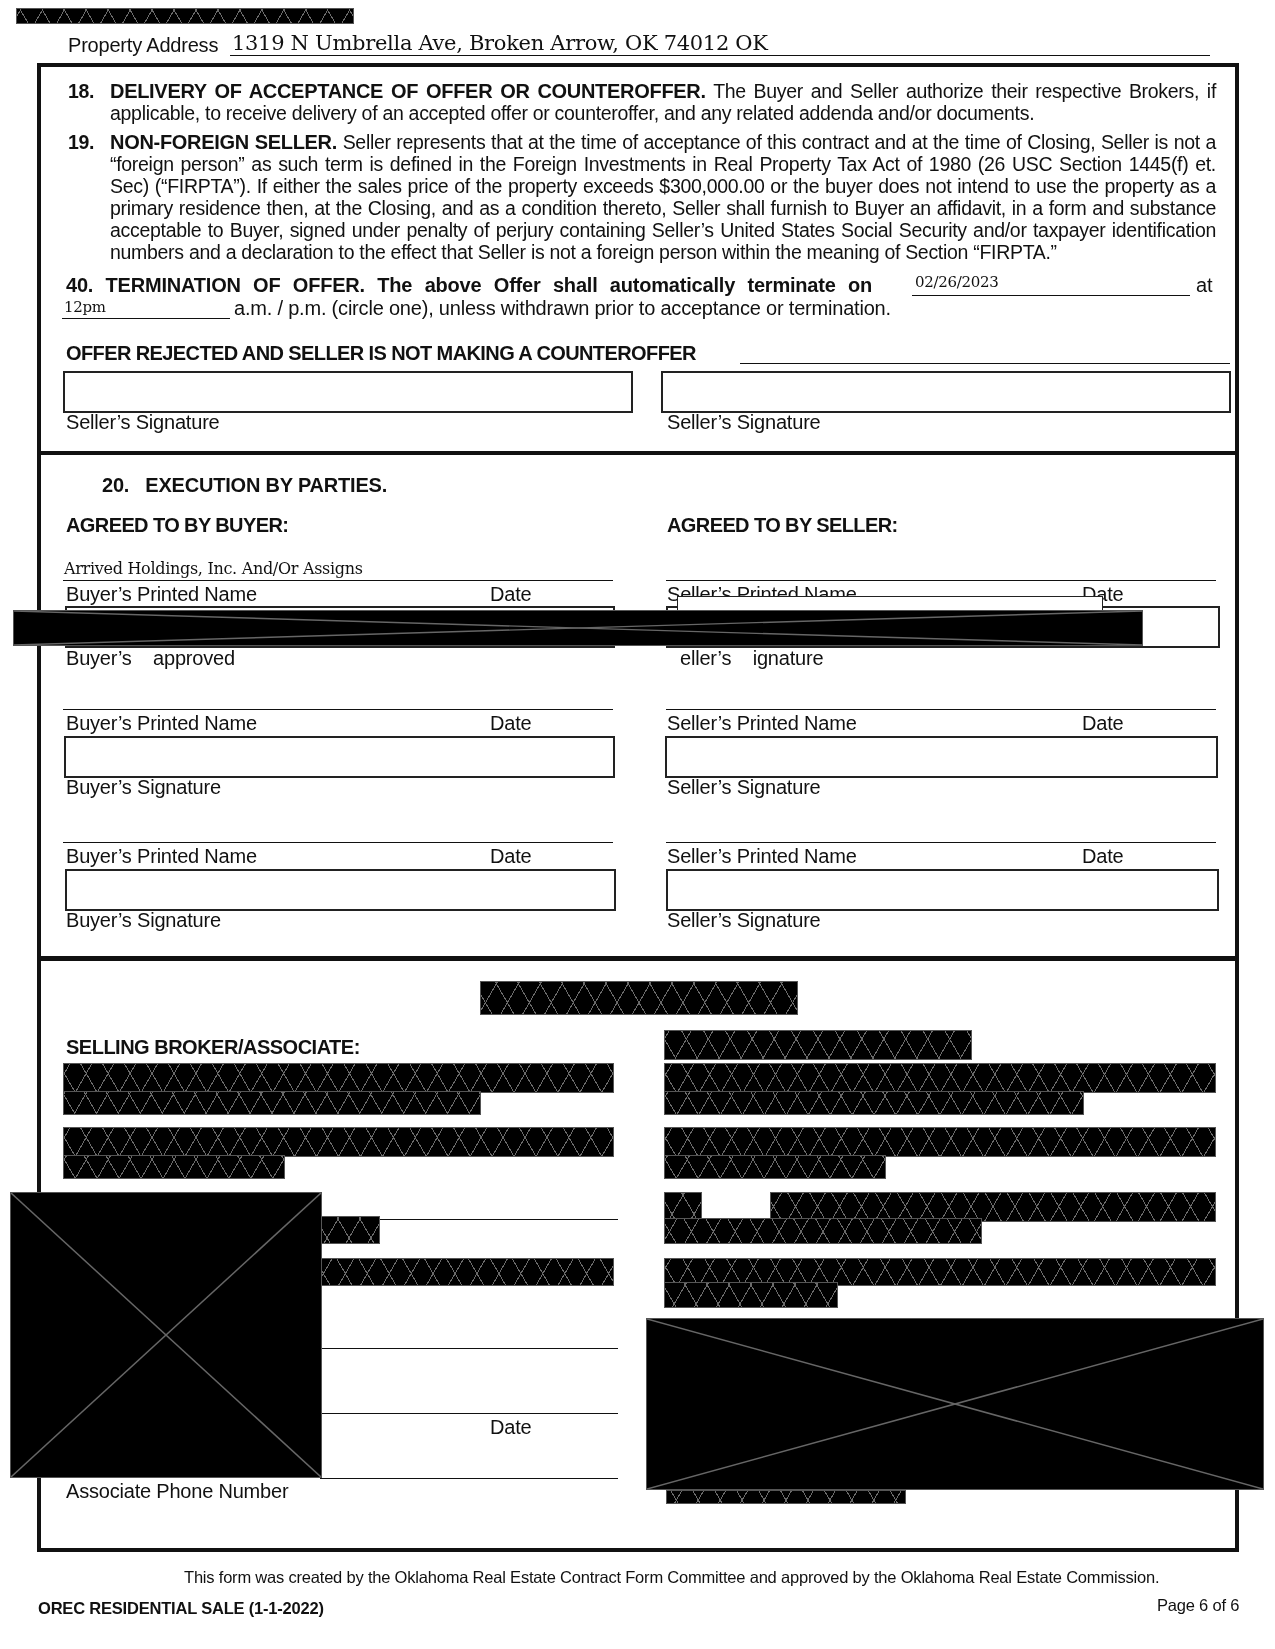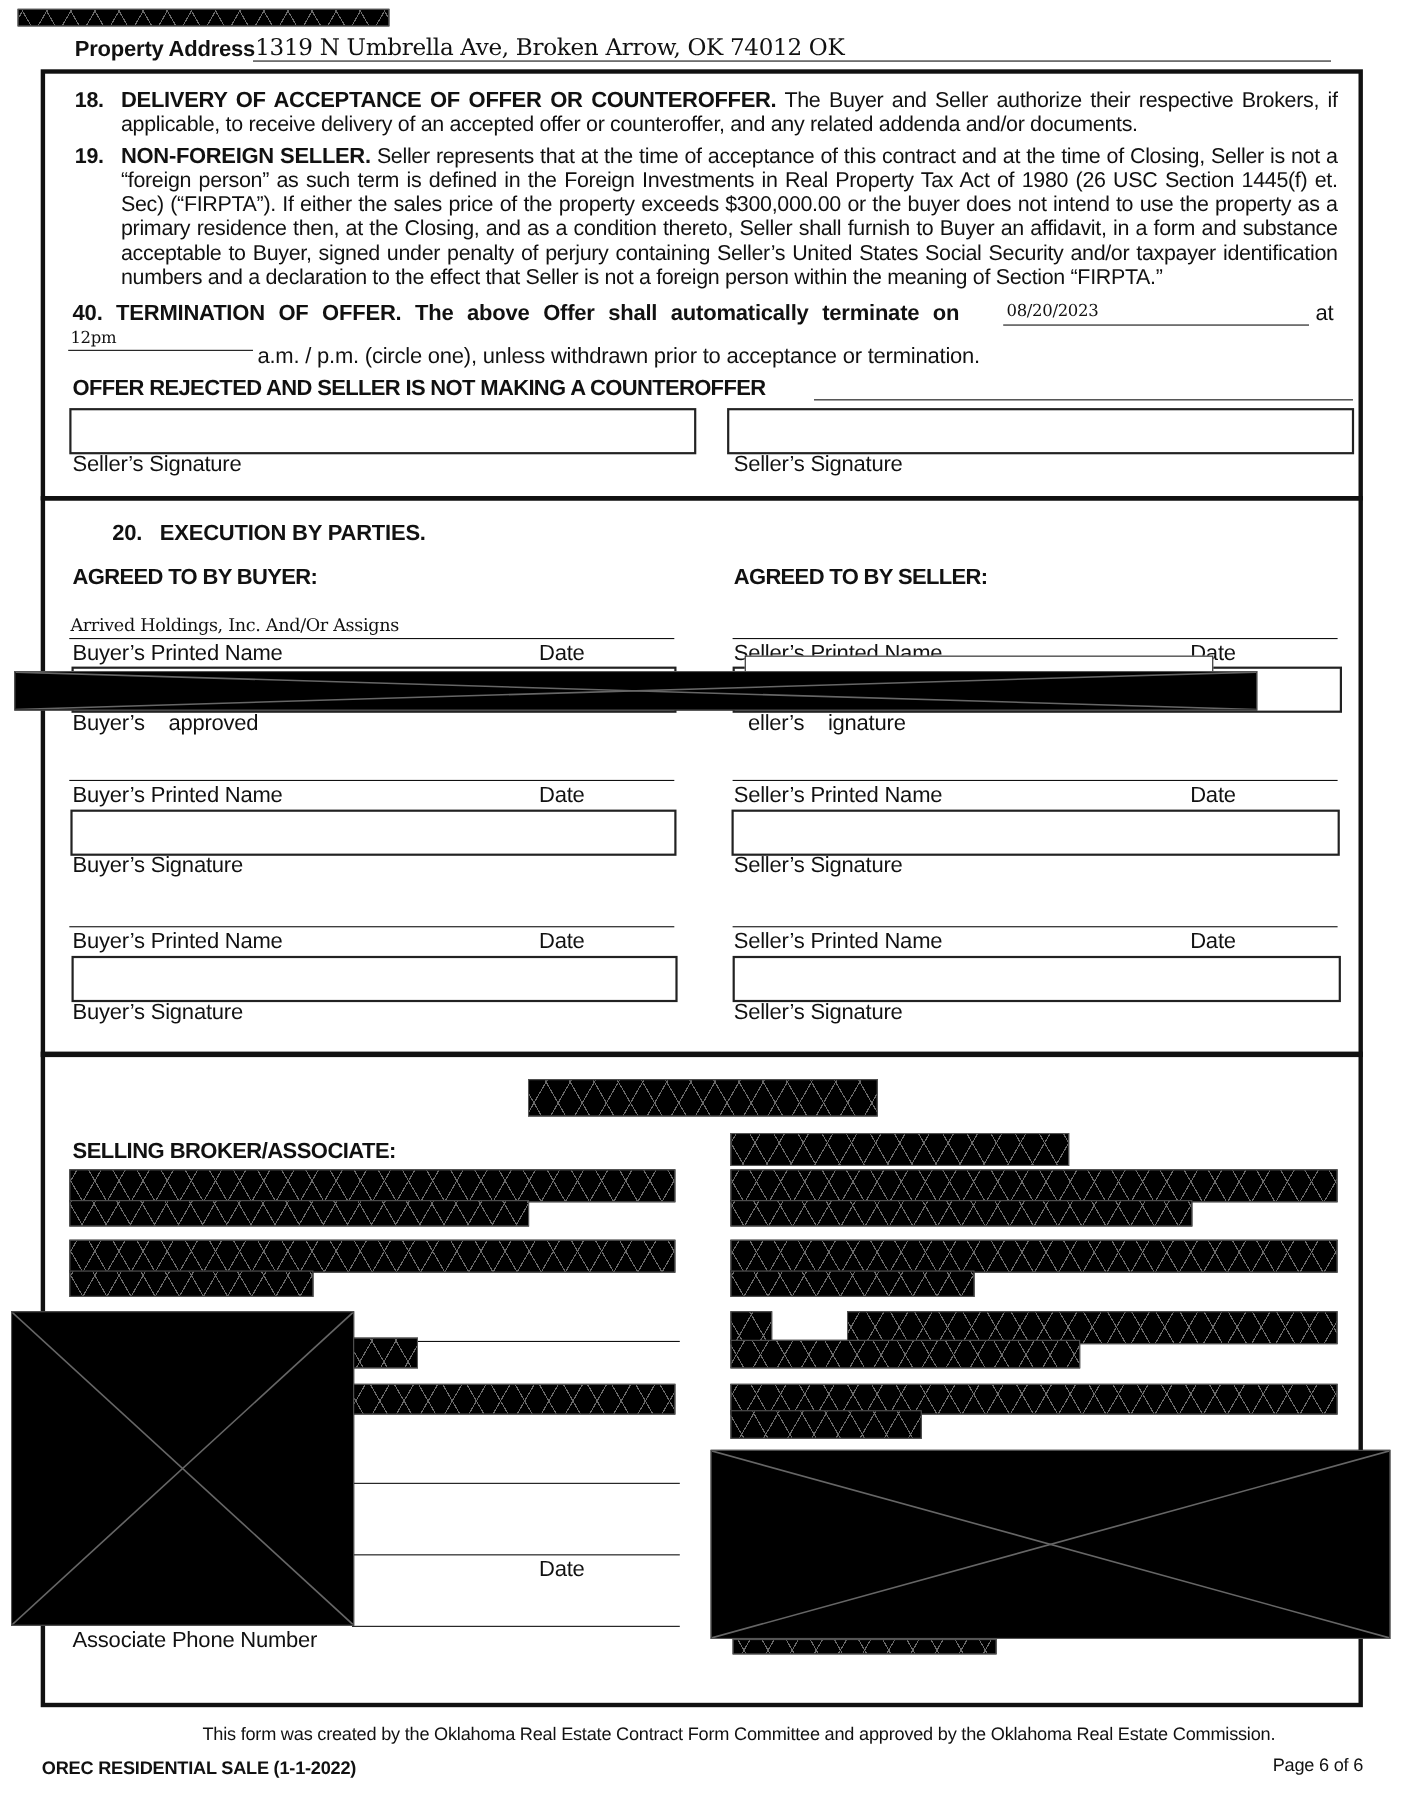--- a/index.html
+++ b/index.html
@@ -26,46 +26,46 @@
   .bold { font-weight: bold; }
   .para { position: absolute; font-size: 19.5px; line-height: 22px; letter-spacing: -0.3px; text-align: justify; }
   .para .num { position: absolute; left: -42px; font-weight: bold; }
   .fill { font-family: "DejaVu Serif", "Liberation Serif", serif; font-size: 16px; letter-spacing: -0.3px; }
 </style>
 </head>
 <body>
 
 <div class="redact" style="left:16px; top:8px; width:338px; height:16px;"></div>
 
-<div class="txt" style="left:68px; top:34px; font-size:20px;font-weight:bold;">Property Address</div>
+<div class="txt" style="left:68px; top:34px; font-size:20px;">Property Address</div>
 <div class="txt fill" style="left:232px; top:32px; font-size:21px;text-align:right;">1319 N Umbrella Ave, Broken Arrow, OK 74012 OK</div>
 <div class="line" style="left:230px; top:55px; width:980px; border-top-width:1px;"></div>
 
 <div class="box" style="left:37px; top:63px; width:1202px; height:392px;"></div>
 
 <div class="para" style="left:110px; top:80px; width:1106px;">
   <span class="num">18.</span>
   <span class="bold" style="font-size:20px;">DELIVERY OF ACCEPTANCE OF OFFER OR COUNTEROFFER.</span>
   <span>The Buyer and Seller authorize their respective Brokers, if applicable, to receive delivery of an accepted offer or counteroffer, and any related addenda and/or documents.</span>
 </div>
 
 <div class="para" style="left:110px; top:131px; width:1106px;">
   <span class="num">19.</span>
   <span class="bold" style="font-size:20px;">NON-FOREIGN SELLER.</span>
   <span>Seller represents that at the time of acceptance of this contract and at the time of Closing, Seller is not a “foreign person” as such term is defined in the Foreign Investments in Real Property Tax Act of 1980 (26 USC Section 1445(f) et. Sec) (“FIRPTA”).  If either the sales price of the property exceeds $300,000.00 or the buyer does not intend to use the property as a primary residence then, at the Closing, and as a condition thereto, Seller shall furnish to Buyer an affidavit, in a form and substance acceptable to Buyer, signed under penalty of perjury containing Seller’s United States Social Security and/or taxpayer identification numbers and a declaration to the effect that Seller is not a foreign person within the meaning of Section “FIRPTA.”</span>
 </div>
 
 <div class="txt bold" style="left:66px; top:274px; font-size:20px; word-spacing:7px;">40. TERMINATION OF OFFER. The above Offer shall automatically terminate on</div>
-<div class="txt fill" style="left:915px; top:271px; font-size:15px;">08/20/2023</div>
+<div class="txt fill" style="left:915px; top:271px; font-size:15px;">02/26/2023</div>
 <div class="line" style="left:912px; top:295px; width:278px; border-top-width:1px;"></div>
 <div class="txt" style="left:1196px; top:274px;">at</div>
 
 <div class="txt fill" style="left:64px; top:296px; font-size:15px;">12pm</div>
 <div class="line" style="left:62px; top:318px; width:168px; border-top-width:1px;"></div>
-<div class="txt" style="left:234px; top:297px;margin-top:16px;">a.m. / p.m. (circle one), unless withdrawn prior to acceptance or termination.</div>
+<div class="txt" style="left:234px; top:297px;">a.m. / p.m. (circle one), unless withdrawn prior to acceptance or termination.</div>
 
 <div class="txt bold" style="left:66px; top:342px; font-size:20px; letter-spacing:-0.6px;">OFFER REJECTED AND  SELLER IS NOT MAKING A COUNTEROFFER</div>
 <div class="line" style="left:740px; top:363px; width:490px; border-top-width:1px;"></div>
 
 <div class="sigbox" style="left:63px; top:371px; width:570px; height:42px;"></div>
 <div class="sigbox" style="left:661px; top:371px; width:570px; height:42px;"></div>
 <div class="txt" style="left:66px; top:411px;">Seller’s Signature</div>
 <div class="txt" style="left:667px; top:411px;">Seller’s Signature</div>
 
 <div class="box" style="left:37px; top:451px; width:1202px; height:510px;"></div>

